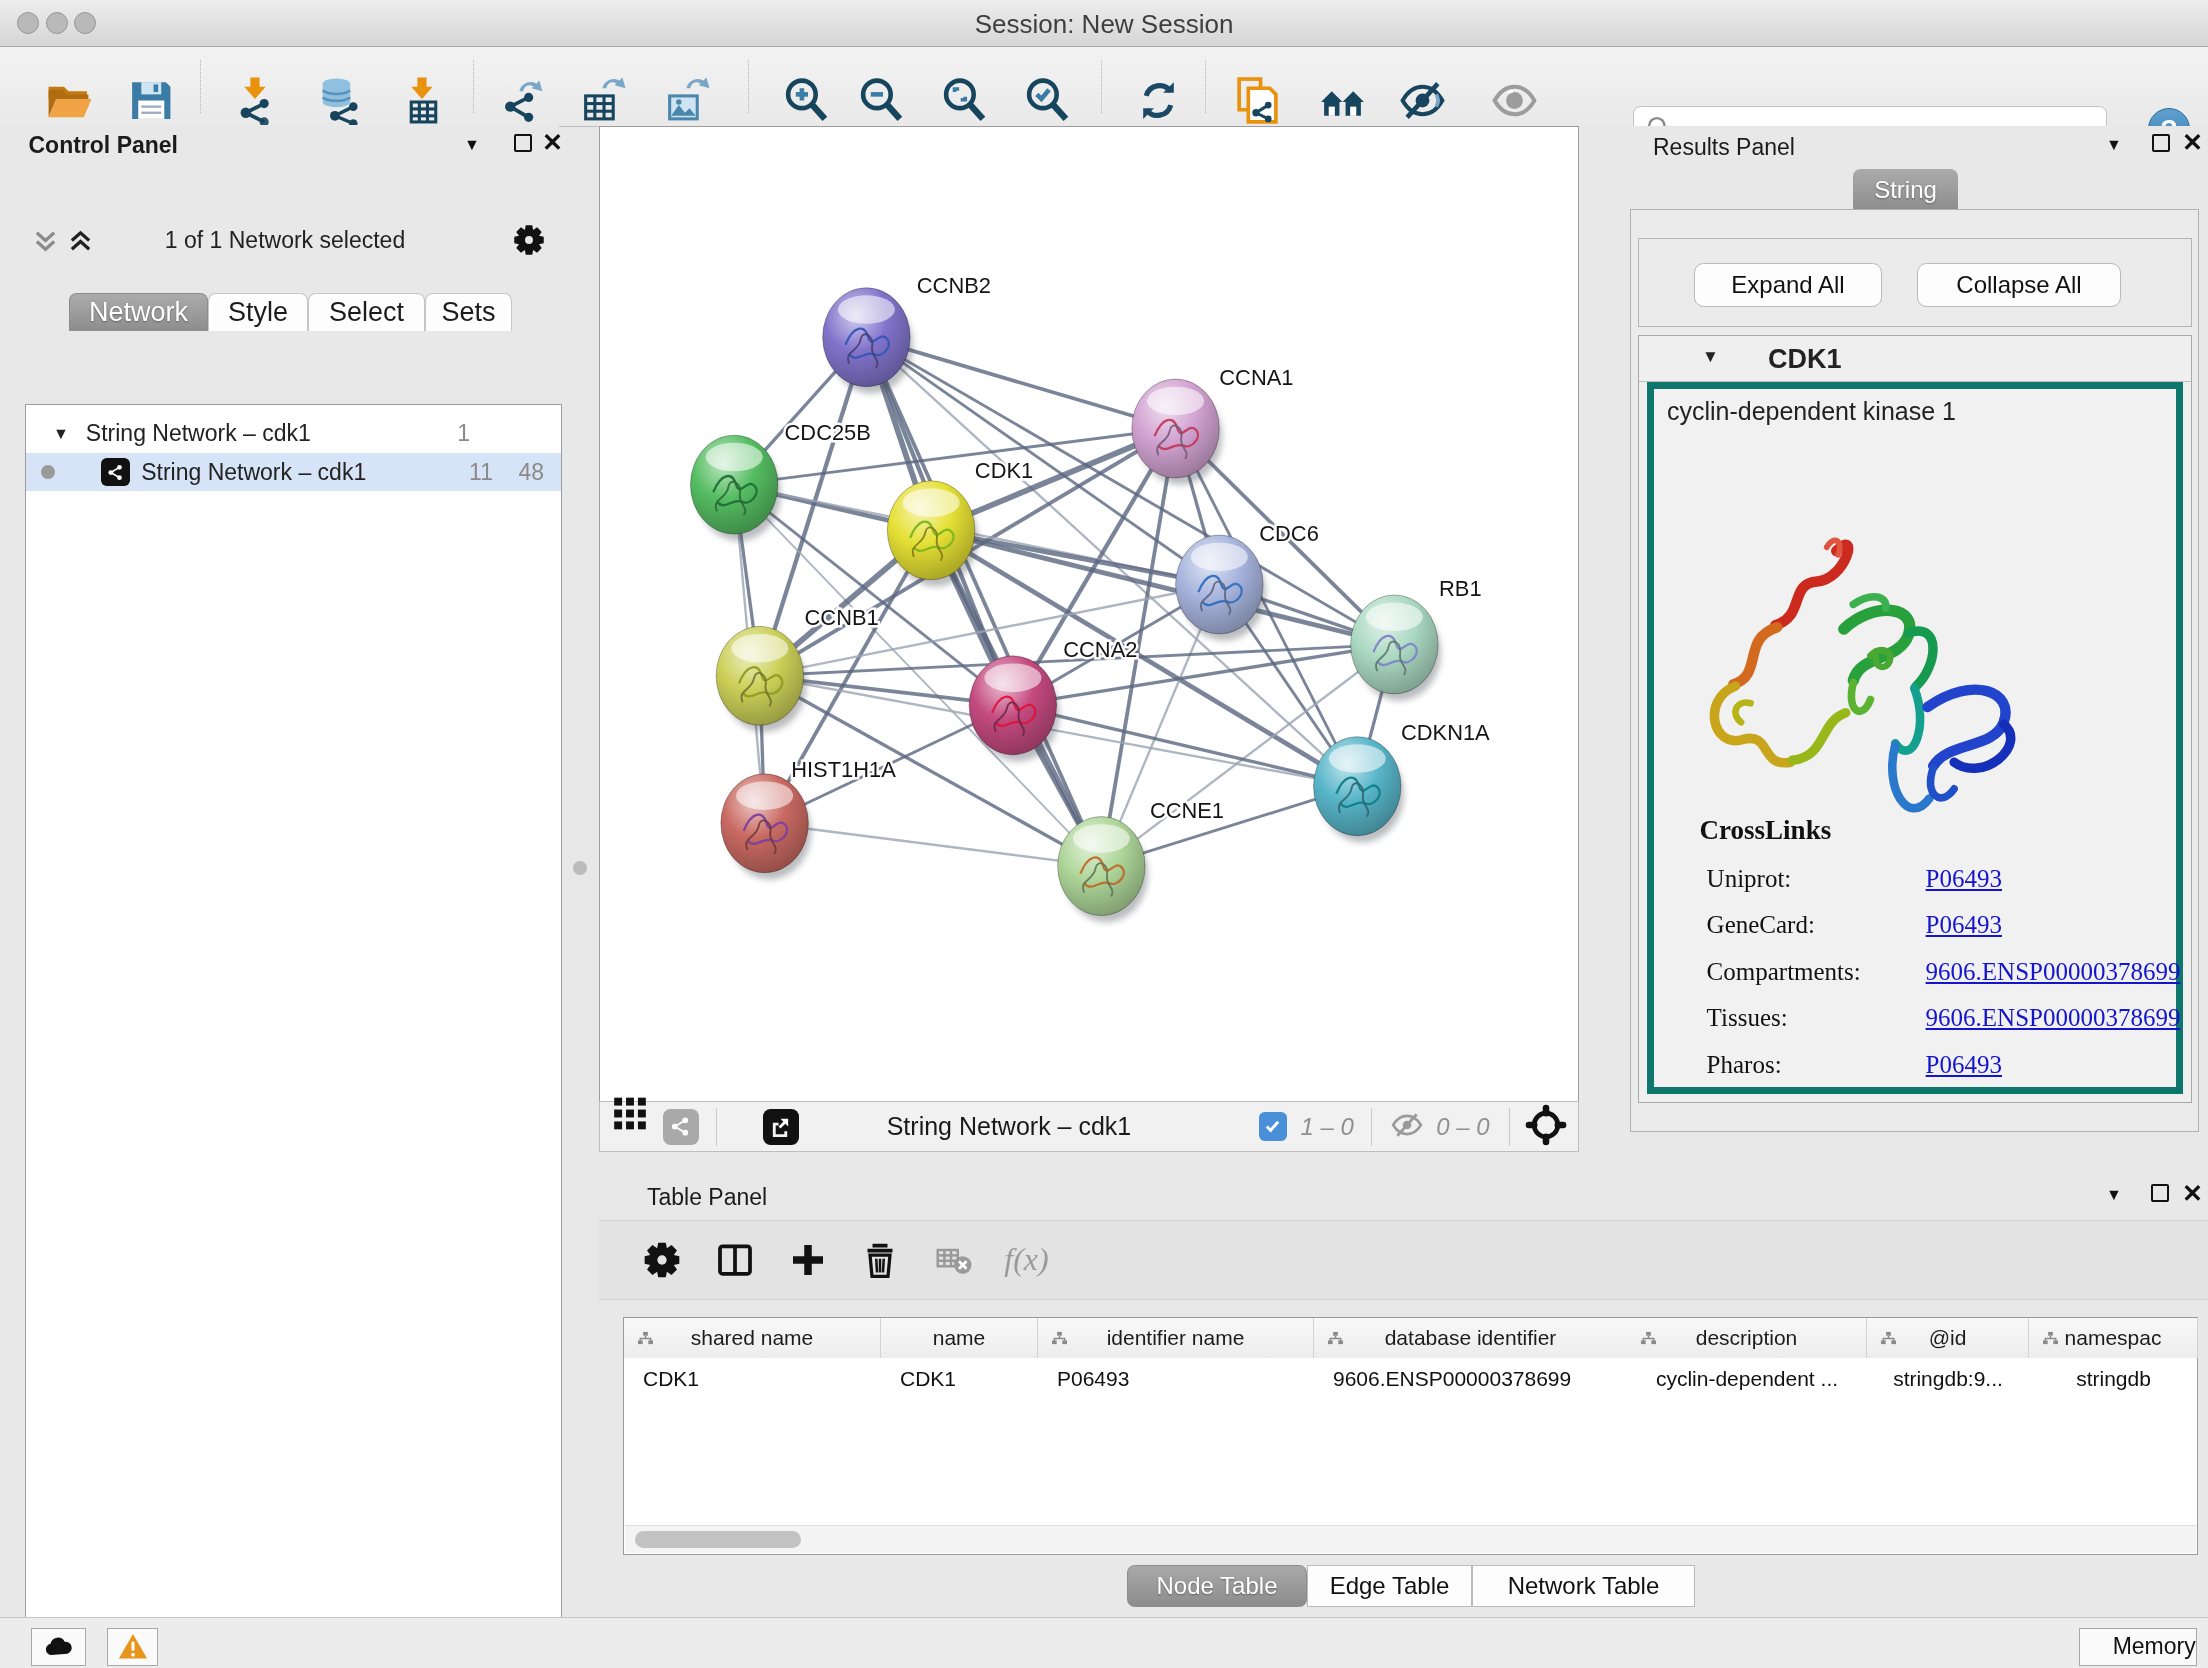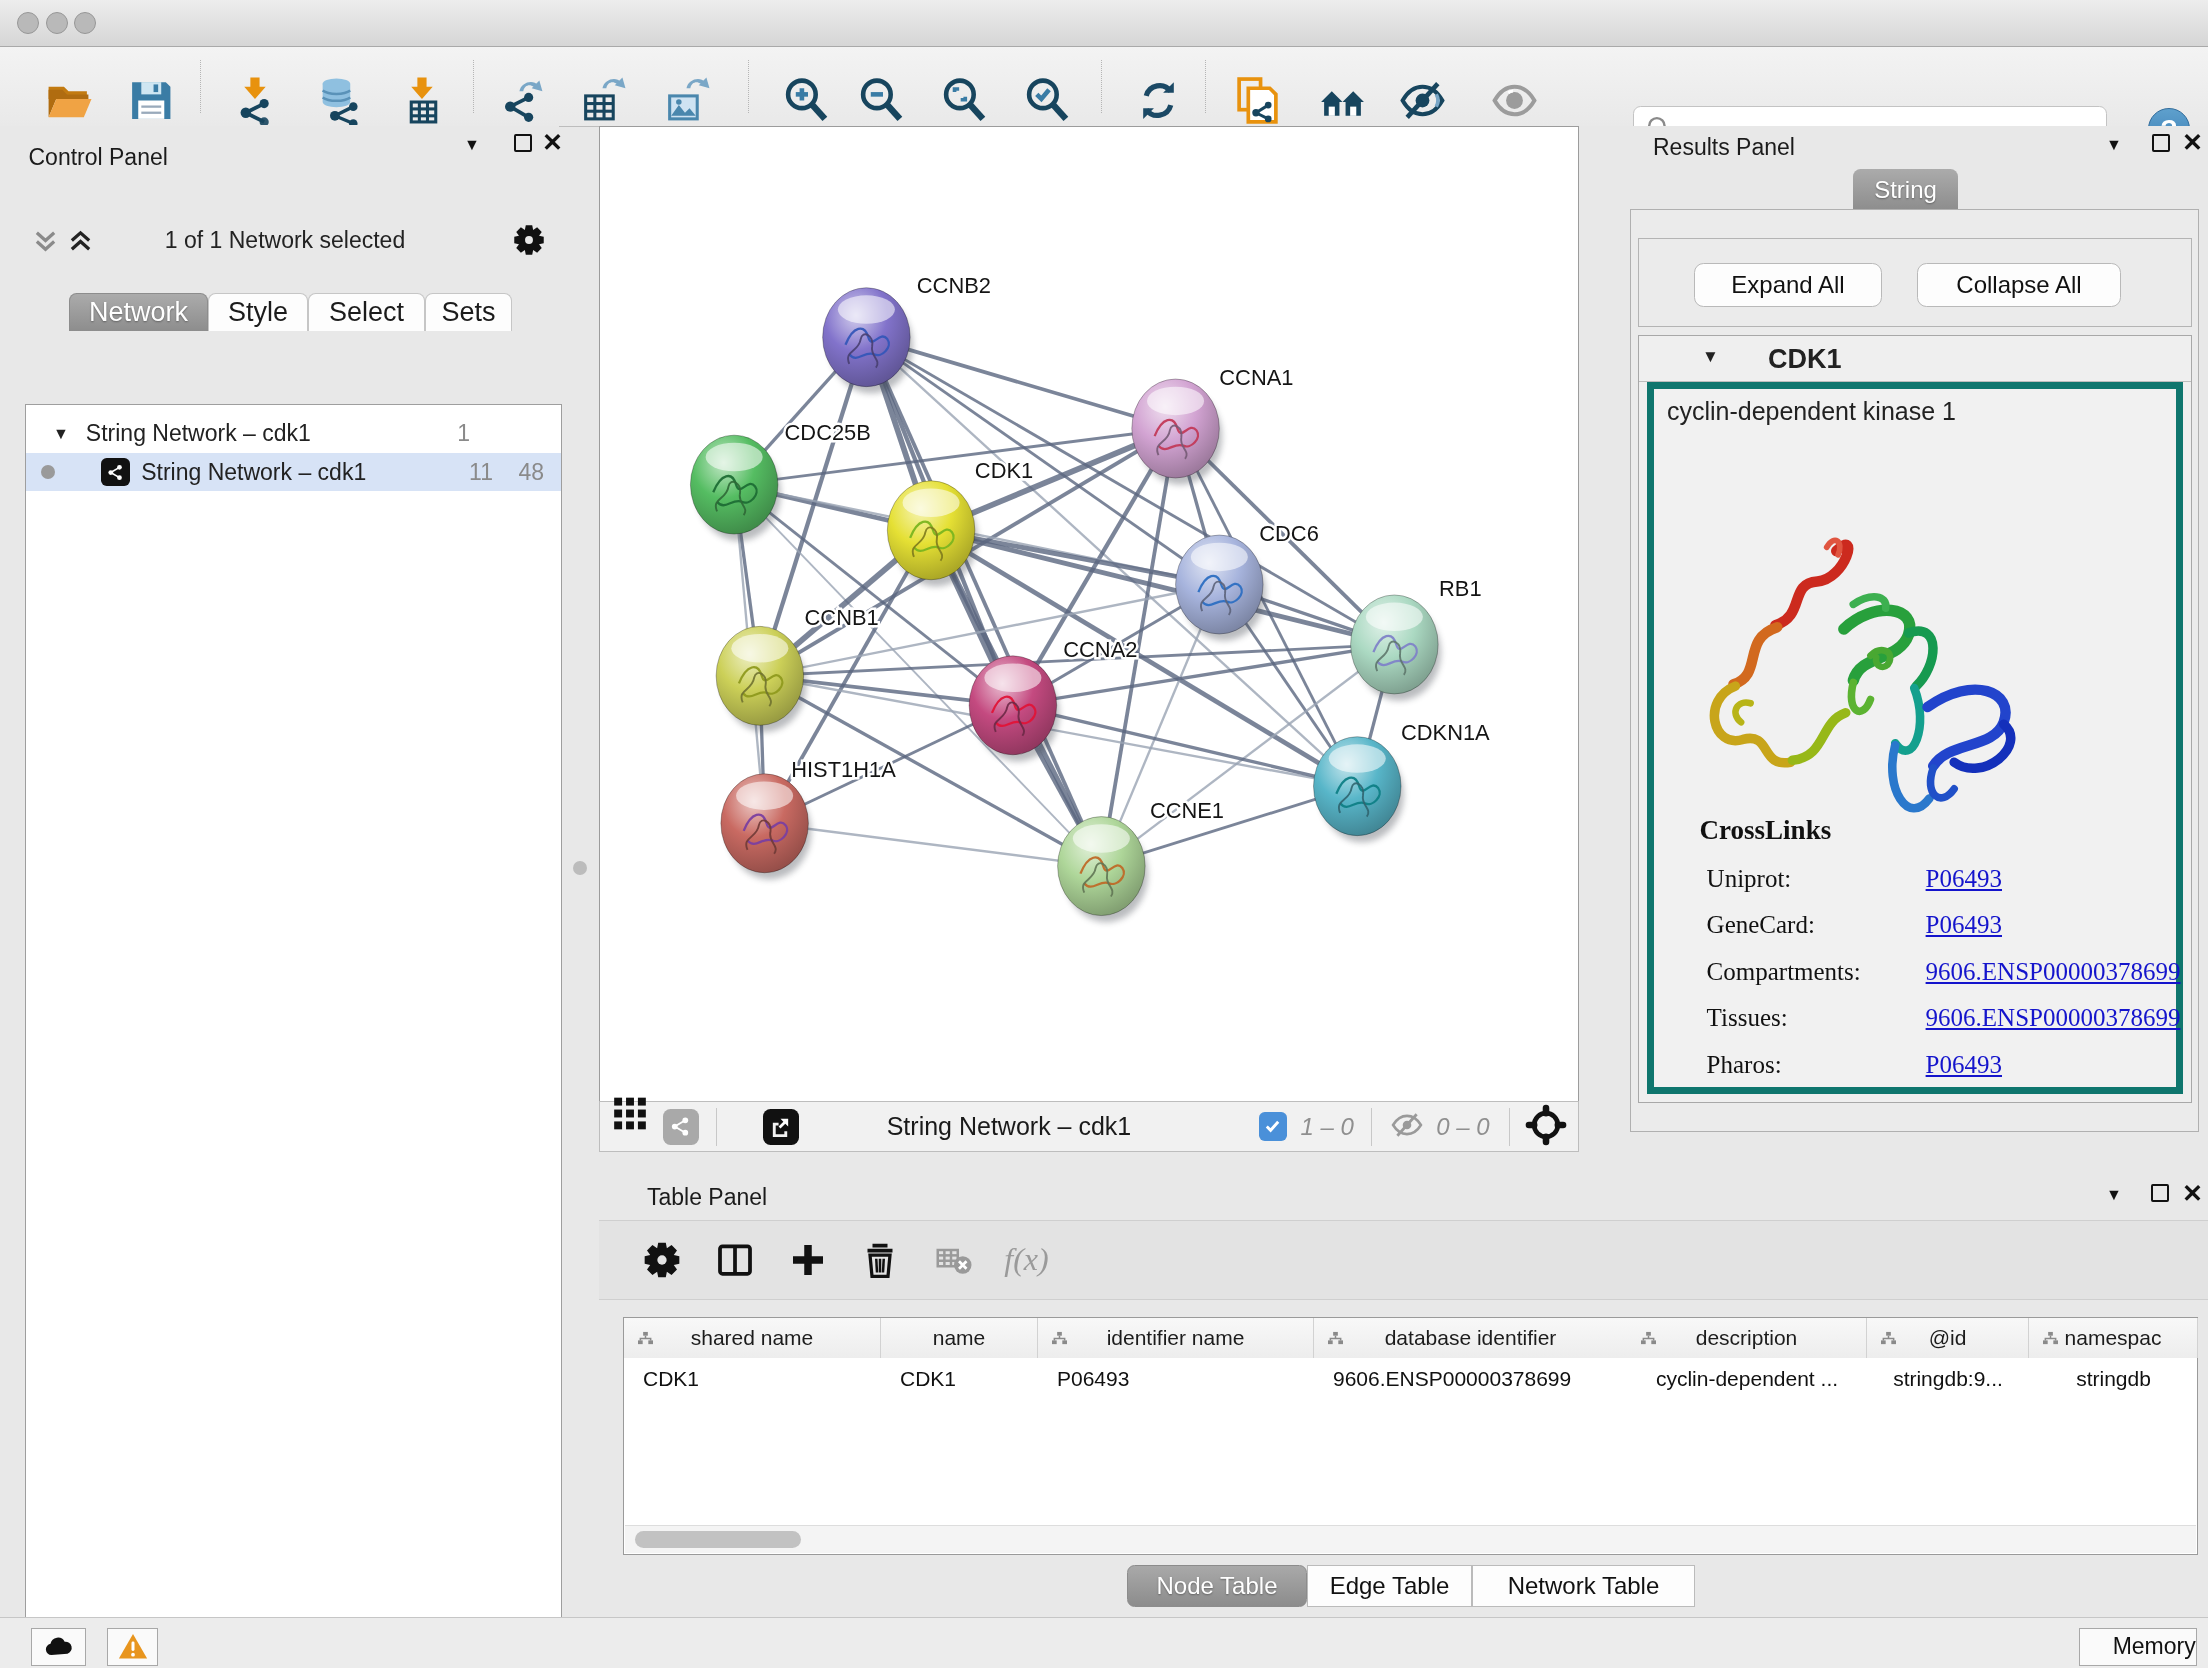--- a/index.html
+++ b/index.html
@@ -105,20 +105,21 @@
   .memdot{width:21px;height:21px;border-radius:50%;margin-right:11.4px;}
   .memlabel{font-size:23px;color:#111;}
 </style>
 </head>
 <body>
 
 <div class="abs titlebar">
   <span class="tlight" style="left:17px"></span>
   <span class="tlight" style="left:46px"></span>
   <span class="tlight" style="left:74px"></span>
+  <div class="wtitle">Session: New Session</div>
 </div>
 
 <div class="abs toolbar">
   <span class="tbi" style="left:42px">
     <svg viewBox="0 0 32 32">
         <path d="M3 7h10l3 3h12v5H3z" fill="#c27a10"></path>
         <path d="M3 27V9h9l3 3h14v3H8L3 27z" fill="#b06c10"></path>
         <path d="M3 27l5-12h23l-5 12z" fill="#f0a344"></path>
       </svg>
   </span>
@@ -279,21 +280,21 @@
     <svg width="28.5" height="28.5" viewBox="0 0 24 24" style="margin-left:11.4px">
         <circle cx="10" cy="10" r="6.5" fill="none" stroke="#8a8a8a" stroke-width="2"></circle>
         <line x1="14.8" y1="14.8" x2="20" y2="20" stroke="#8a8a8a" stroke-width="2"></line>
       </svg>
     <input type="text" value="" style="">
   </div>
   <div class="helpbtn">?</div>
 </div>
 
 <div class="abs" style="left:0;top:126px;width:559px;height:1491px;background:#e8e8e8;">
-  <div class="abs phead-title" style="left:28.5px;top:18px;">Control Panel</div>
+  <div class="abs phead-title" style="left:28.5px;top:6px;font-weight:bold;">Control Panel</div>
   <span class="abs ph-arrow" style="left:464px;top:9.5px;">▼</span>
   <span class="abs ph-float" style="left:514px;top:7.6px;"></span>
   <span class="abs ph-close" style="left:542px;top:6.7px;">✕</span>
 
   <div id="cp-tabs">
       <div class="tab active" style="left: 69px; width: 139px;">Network</div>
       <div class="tab" style="left: 208px; width: 100px;">Style</div>
       <div class="tab" style="left: 308px; width: 117px;">Select</div>
       <div class="tab" style="left: 425px; width: 87px;">Sets</div>
     </div>

